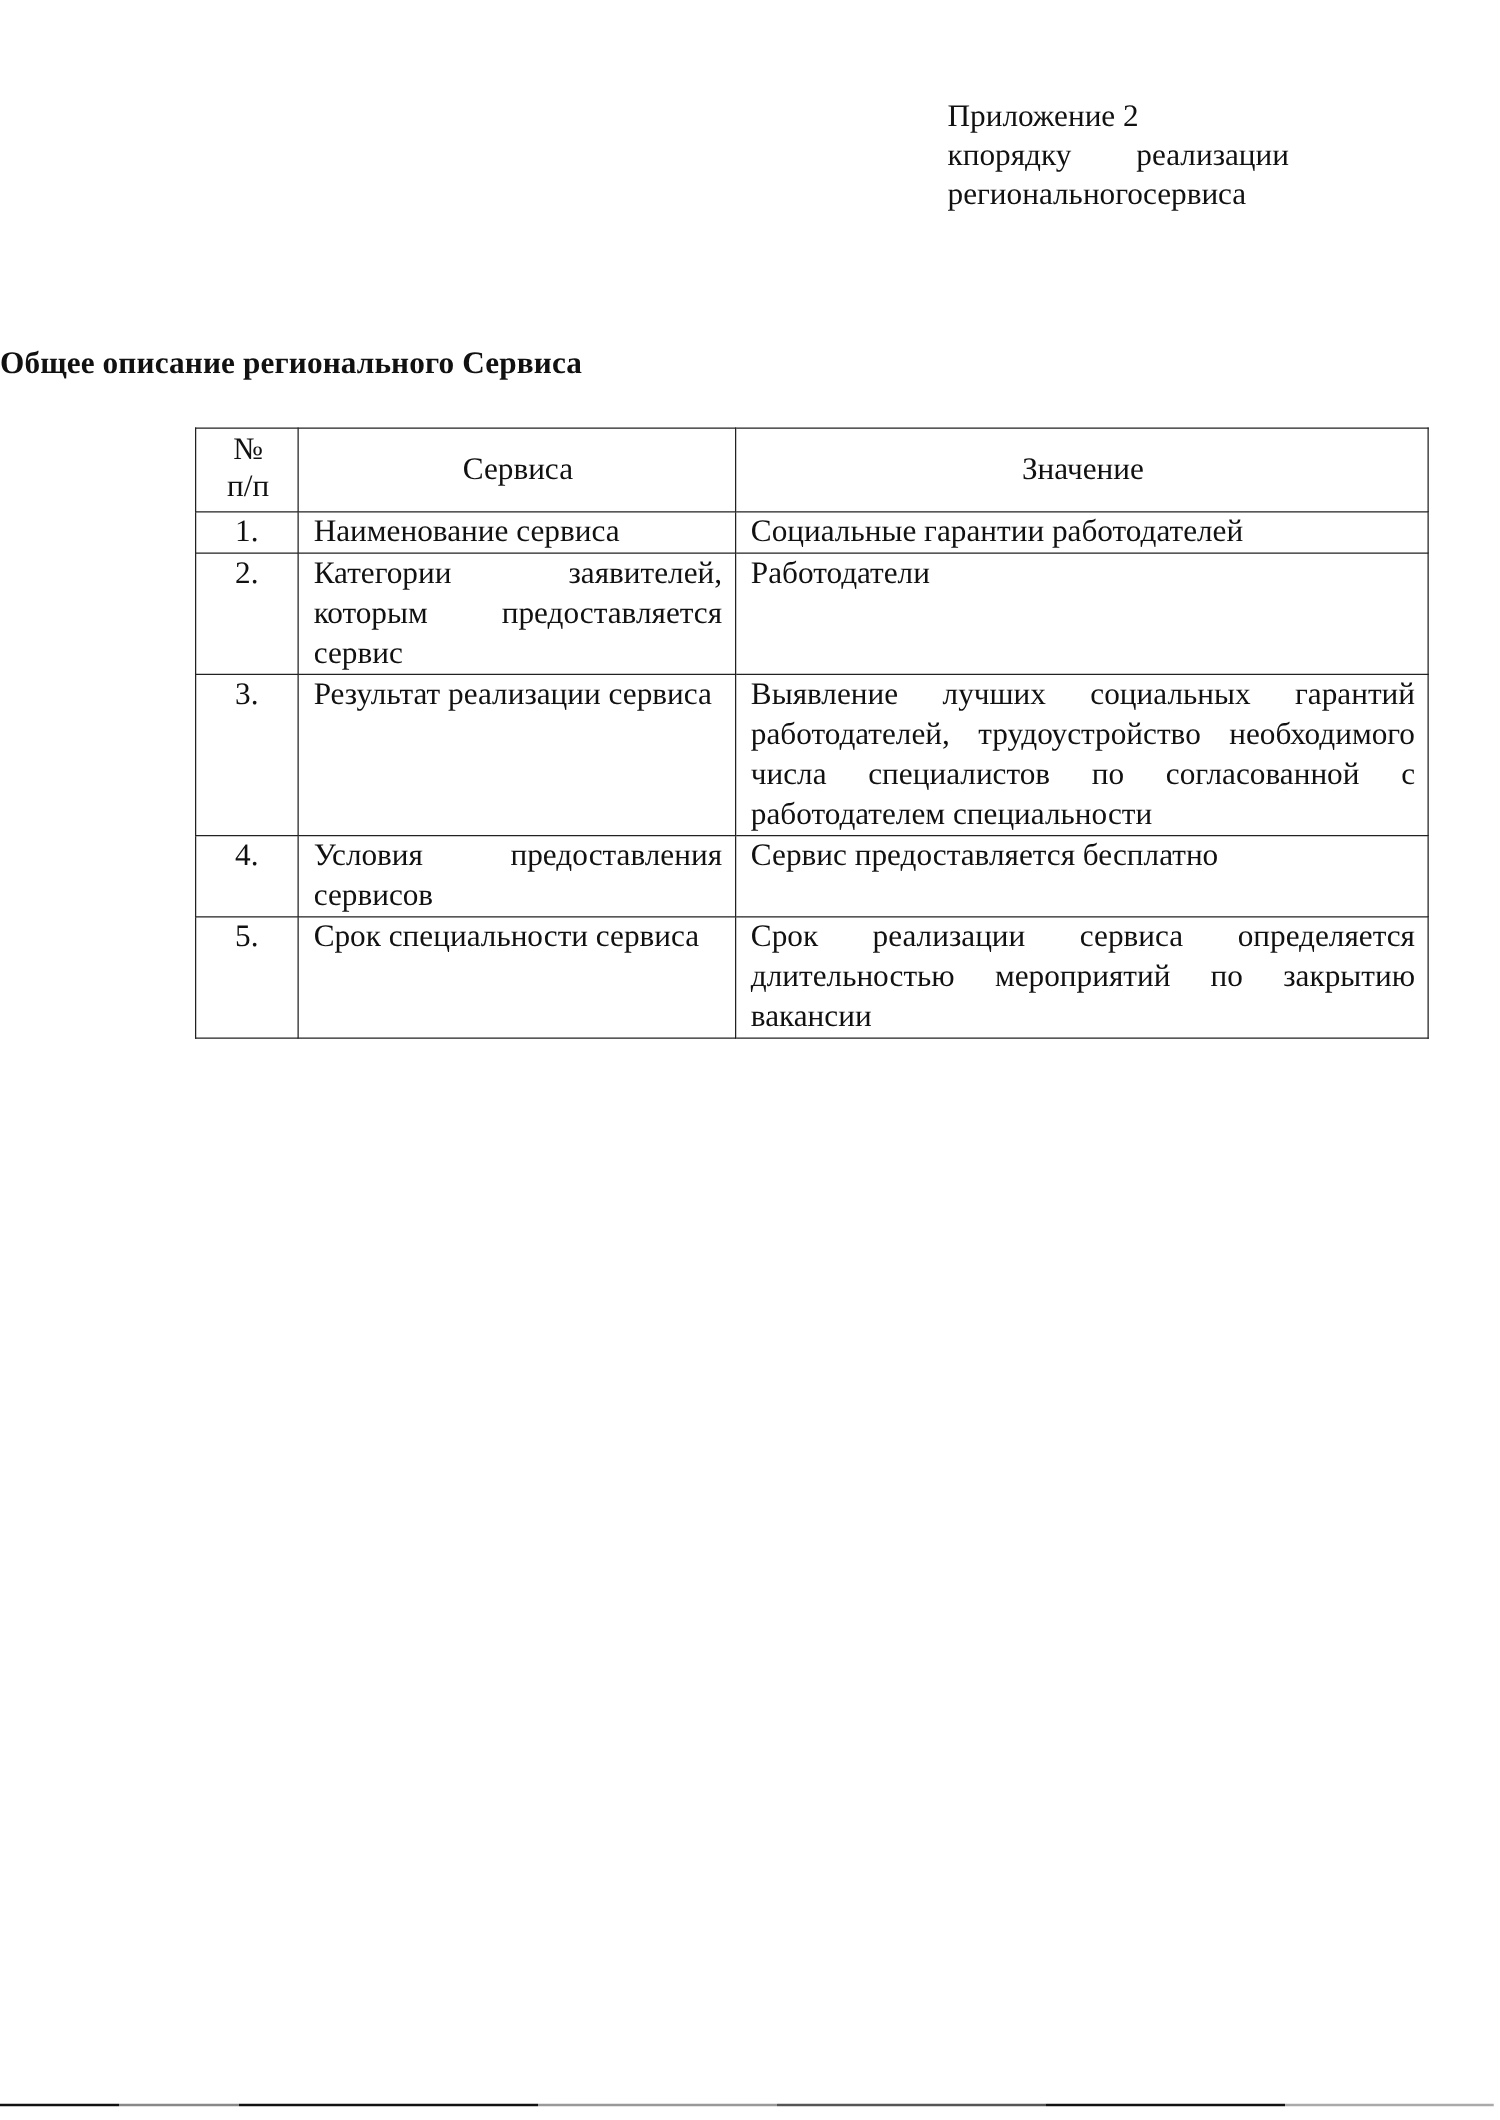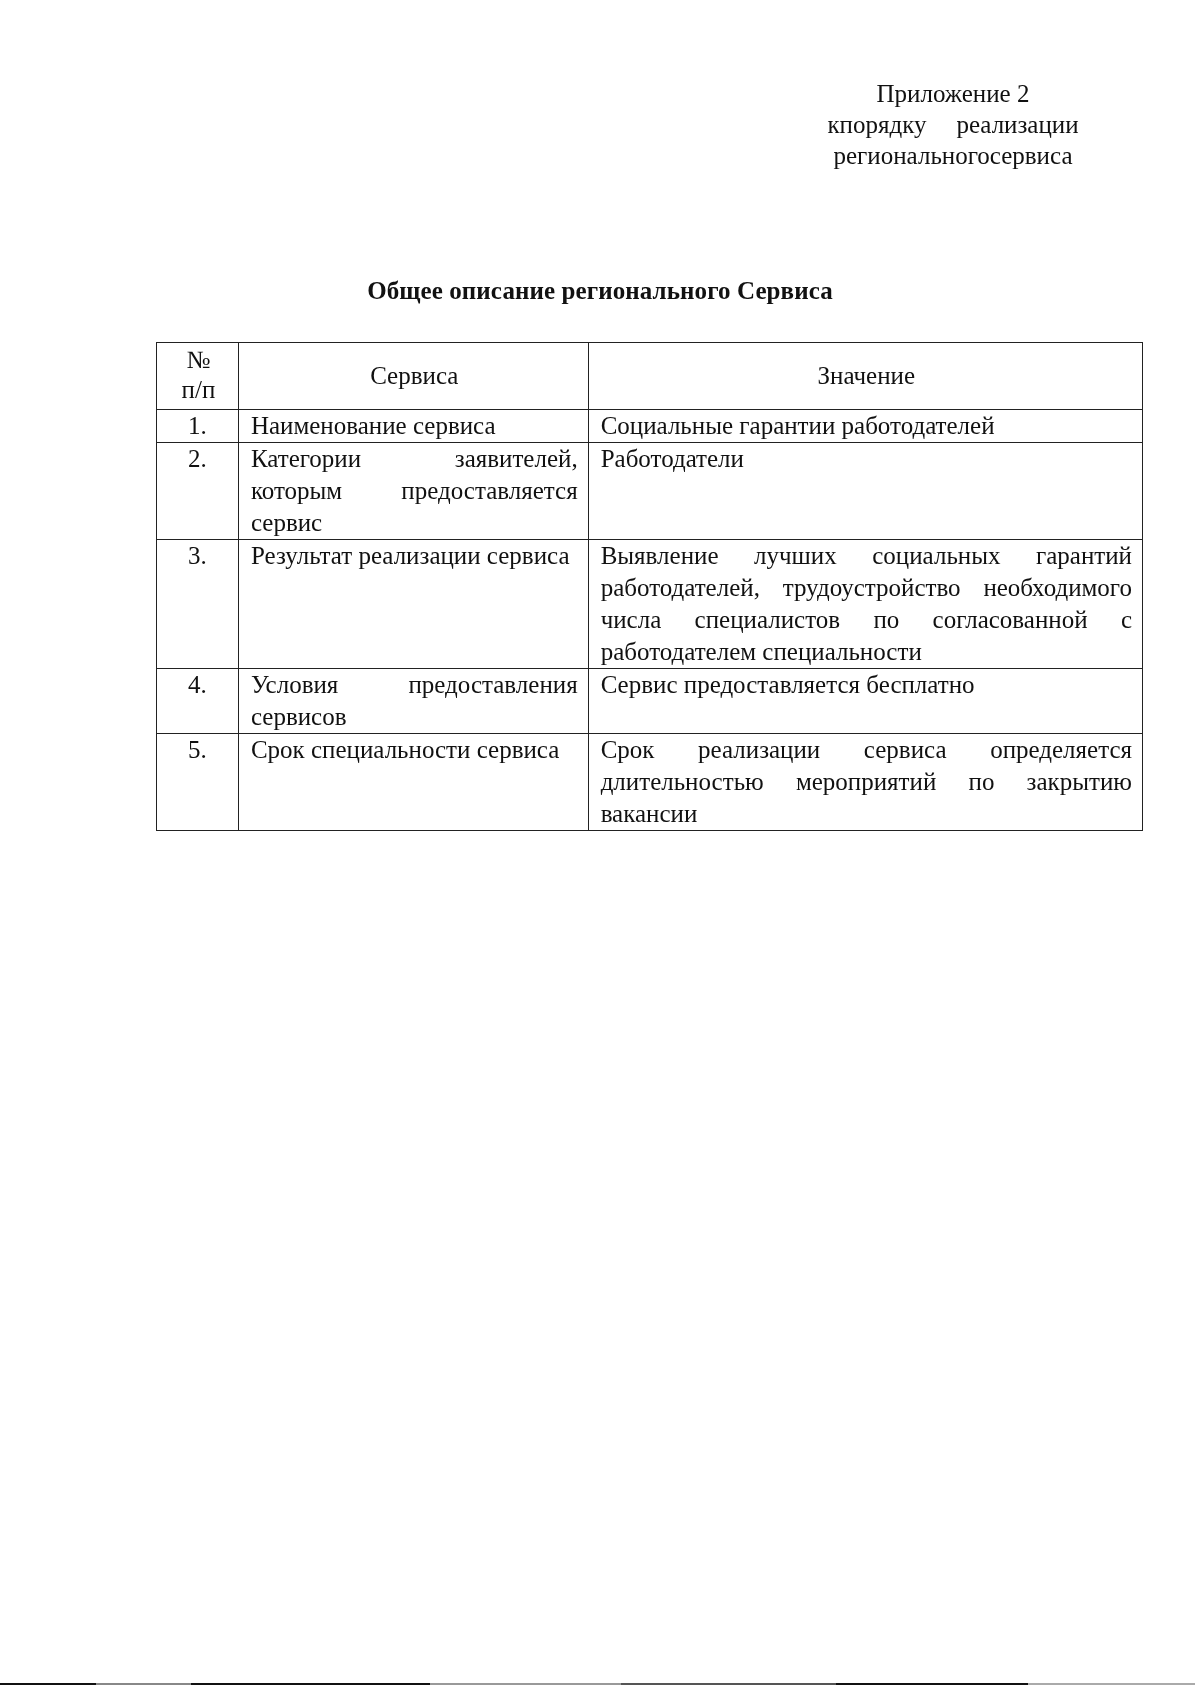--- a/index.html
+++ b/index.html
@@ -4,23 +4,23 @@
 <style>
   html, body { margin: 0; padding: 0; background: #ffffff; }
   body {
     width: 1200px; height: 1696px; position: relative; overflow: hidden;
     font-family: "Liberation Serif", "DejaVu Serif", serif; color: #111;
   }
   .annex {
     position: absolute; left: 758px; top: 78px; width: 390px;
     font-size: 25px; line-height: 31px;
   }
-  .annex .line { display: flex; justify-content: center; }
+  .annex .line { display: flex; justify-content: flex-start; }
   .title {
-    position: absolute; left: 0; right: 0; top: 277px; text-align: center;
+    position: absolute; left: 0; right: 0; top: 277px; 
     font-weight: bold; font-size: 25px; letter-spacing: 0.1px;
   }
   table {
     position: absolute; left: 156px; top: 342px; width: 987px;
     border-collapse: collapse; font-size: 25px; line-height: 32px;
   }
   td, th {
     border: 1.6px solid #222; vertical-align: top; padding: 0 10px 0 12px;
     font-weight: normal;
   }
@@ -36,21 +36,21 @@
 </style>
 </head>
 <body>
 
 <div class="annex">
   <div class="line">
     <span>Приложение 2</span>
   </div>
   <div class="line">
     <span>к</span>
-    <span style="margin-right:30px">порядку</span>
+    <span style="margin-right:52px">порядку</span>
     <span>реализации</span>
   </div>
   <div class="line">
     <span>регионального</span>
     <span>сервиса</span>
   </div>
 </div>
 
 <div class="title">Общее описание регионального Сервиса</div>
 

